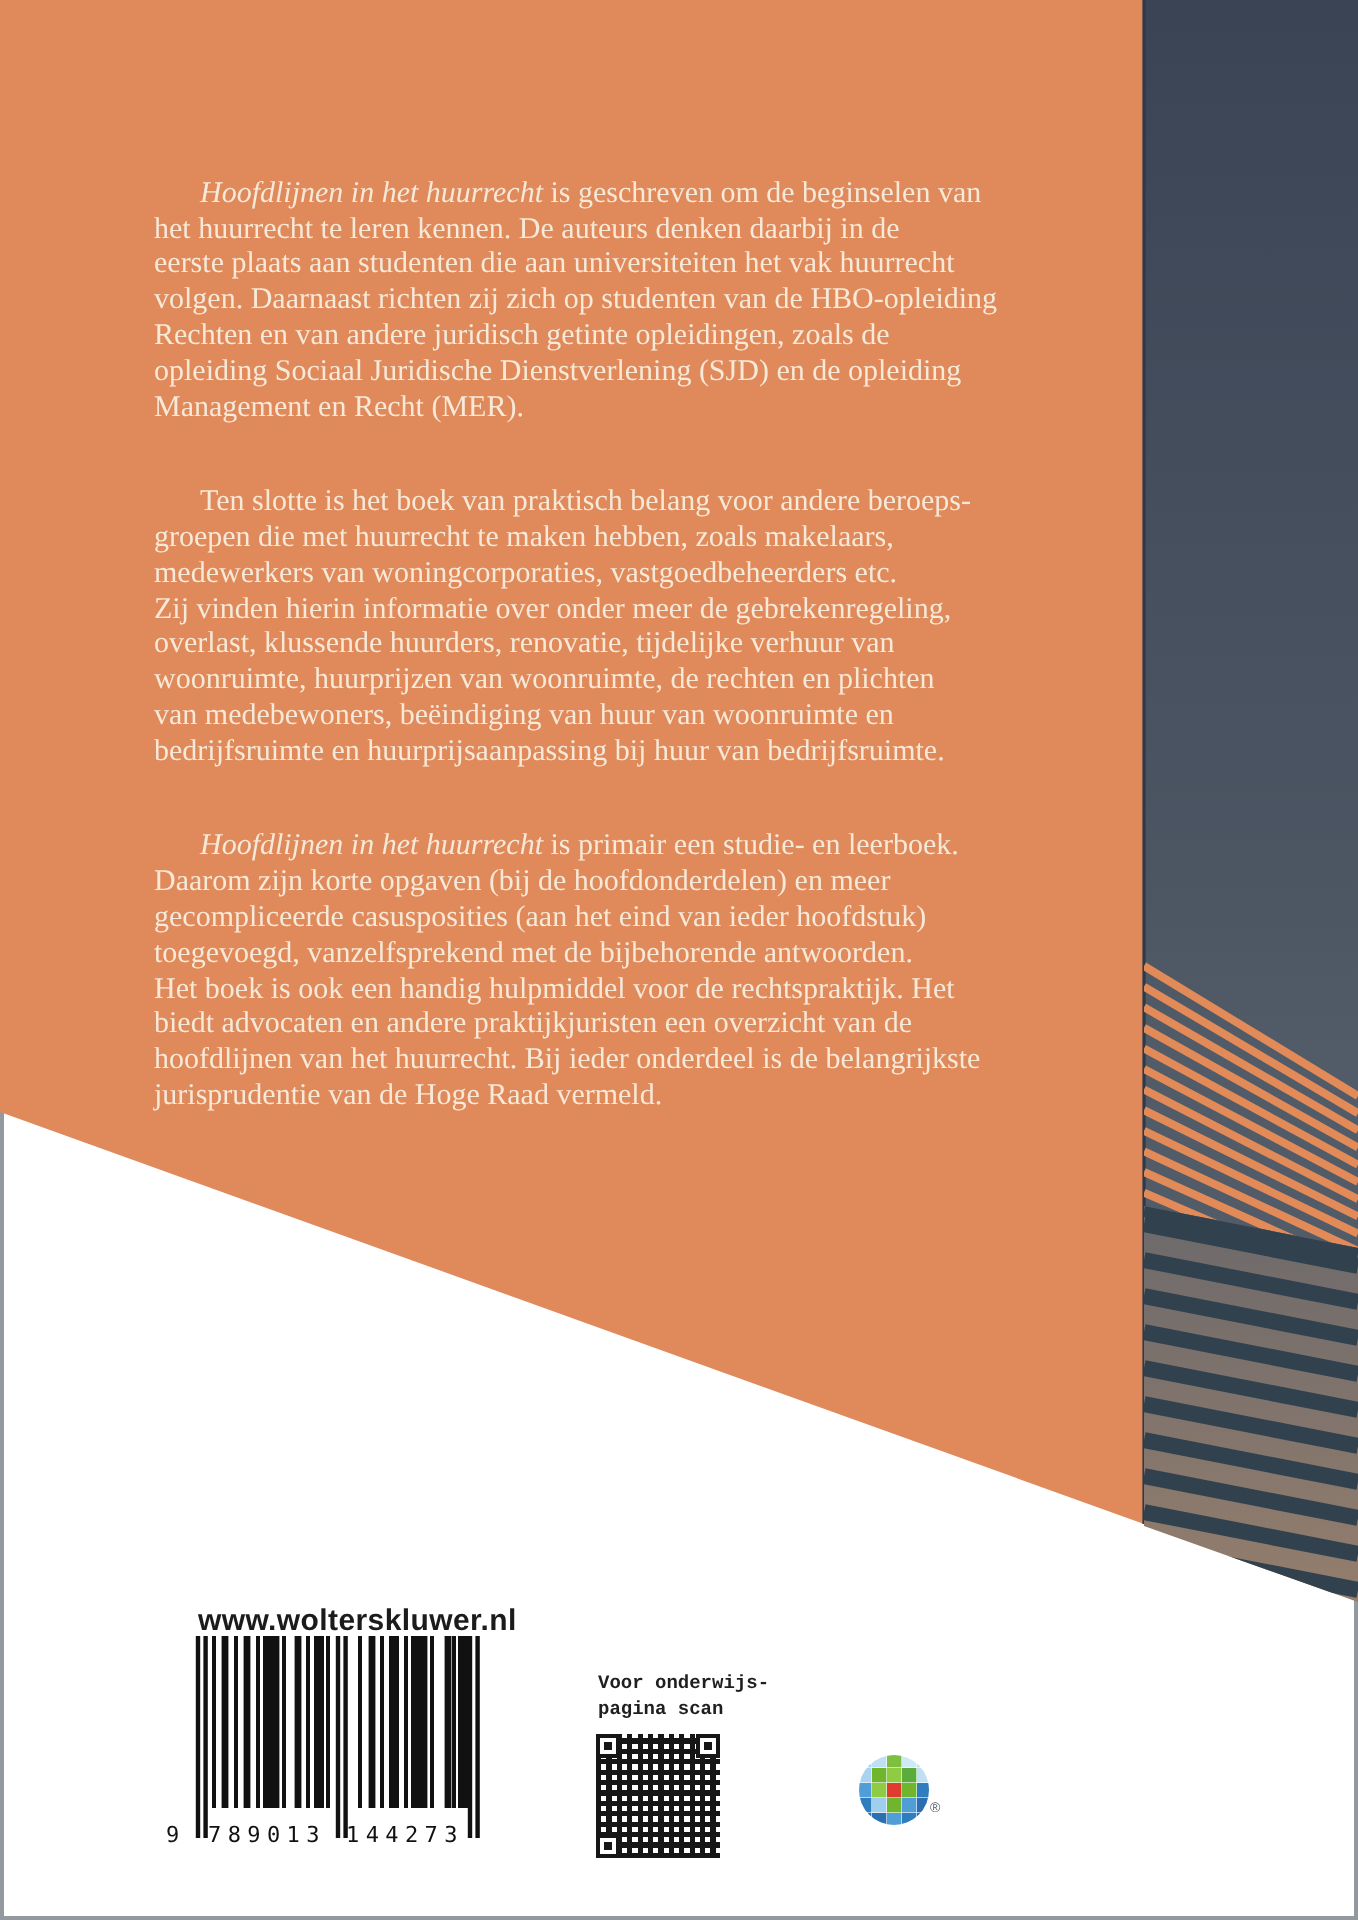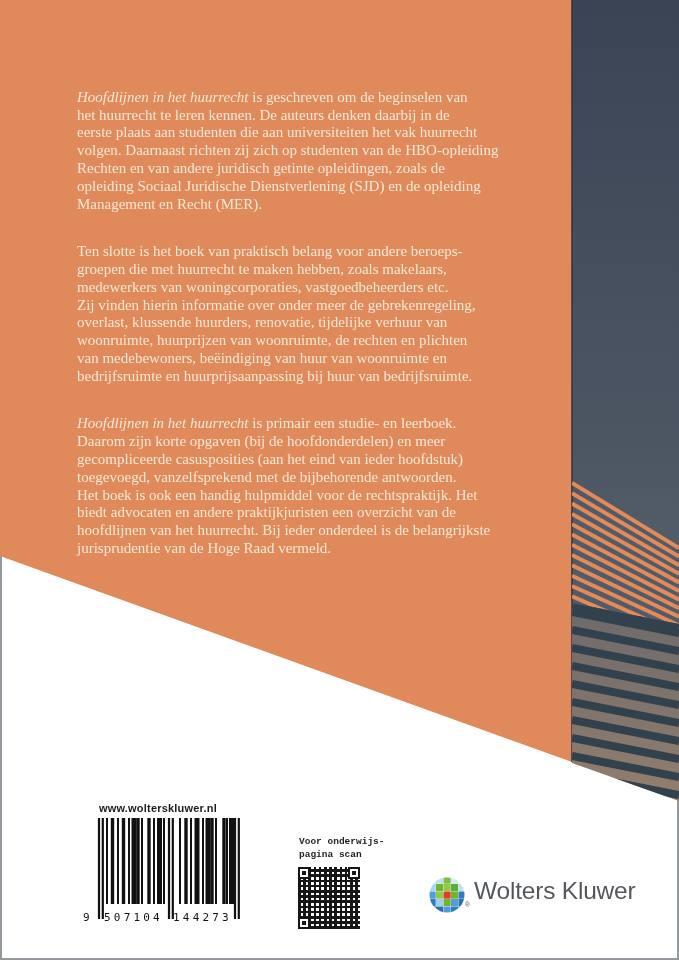--- a/index.html
+++ b/index.html
@@ -10,25 +10,25 @@
   }
   .bg-art{position:absolute;left:0;top:0;width:679px;height:960px;display:block;}
 
   
   .cover-text{
     position:absolute;left:77px;top:71px;width:520px;
     font-family:"Liberation Serif",serif;font-size:15px;line-height:17.8px;
     color:#f6e9d8;white-space:pre-line;
   }
   .cover-text p{margin:0 0 12px 0;}
-  .cover-text .lead{font-style:italic;}
+  .cover-text .lead{font-style:italic;margin-left:23px;}
 
   
   .website{
-    position:absolute;left:99px;top:802px;font-size:11px;font-weight:bold;
+    position:absolute;left:99px;top:802px;font-size:15px;font-weight:bold;
     color:#1b1b1b;letter-spacing:0.2px;
   }
   .barcode-svg{position:absolute;left:83px;top:816px;}
   .bc-digit{
     position:absolute;top:911px;font-family:"DejaVu Sans Mono",monospace;
     font-size:11px;color:#111;
   }
   .bc-d1{left:83px;}
   .bc-d2{left:104px;letter-spacing:3.2px;}
   .bc-d3{left:173px;letter-spacing:3.2px;}
@@ -137,21 +137,21 @@
     <path fill="none" stroke="#111" stroke-width="2.2" d="M16,2 V103 M19.8,2 V103 M86,2 V103 M89.8,2 V103 M152,2 V103 M155.8,2 V103"></path>
 
     <path fill="none" stroke="#111" stroke-width="2" d="M24,2 V88 M35,2 V88 M46,2 V88 M59,2 V88 M71,2 V88 M81,2 V88
              M97,2 V88 M108,2 V88 M120,2 V88 M133,2 V88 M144,2 V88"></path>
 
     <path fill="none" stroke="#111" stroke-width="3.4" d="M29.5,2 V88 M40.5,2 V88 M55,2 V88 M66,2 V88 M103,2 V88 M129,2 V88 M141,2 V88"></path>
 
     <path fill="none" stroke="#111" stroke-width="5" d="M51,2 V88 M76.5,2 V88 M114,2 V88 M125,2 V88 M148.5,2 V88"></path>
   </svg>
   <span class="bc-digit bc-d1">9</span>
-  <span class="bc-digit bc-d2">507104</span>
+  <span class="bc-digit bc-d2">789013</span>
   <span class="bc-digit bc-d3">144273</span>
 
   <div class="qr-label">Voor onderwijs-
 pagina scan</div>
   <div class="qr">
     <div class="f f-tl"></div>
     <div class="f f-tr"></div>
     <div class="f f-bl"></div>
   </div>
 
@@ -184,16 +184,15 @@
         <rect x="23" y="23" width="7.2" height="7.2" fill="#4f9ed8"></rect>
         <rect x="30.5" y="23" width="7.2" height="7.2" fill="#2a6fb0"></rect>
         <rect x="0.5" y="30.5" width="7.2" height="7.2" fill="#2a6fb0"></rect>
         <rect x="8" y="30.5" width="7.2" height="7.2" fill="#2a6fb0"></rect>
         <rect x="15.5" y="30.5" width="7.2" height="7.2" fill="#4f9ed8"></rect>
         <rect x="23" y="30.5" width="7.2" height="7.2" fill="#2f7cbf"></rect>
         <rect x="30.5" y="30.5" width="7.2" height="7.2" fill="#2a6fb0"></rect>
       </g>
     </svg>
     <span class="logo-reg">®</span>
-    <span class="logo-word">Wolters Kluwer</span>
   </div>
 
 </div>
 
 </body></html>

